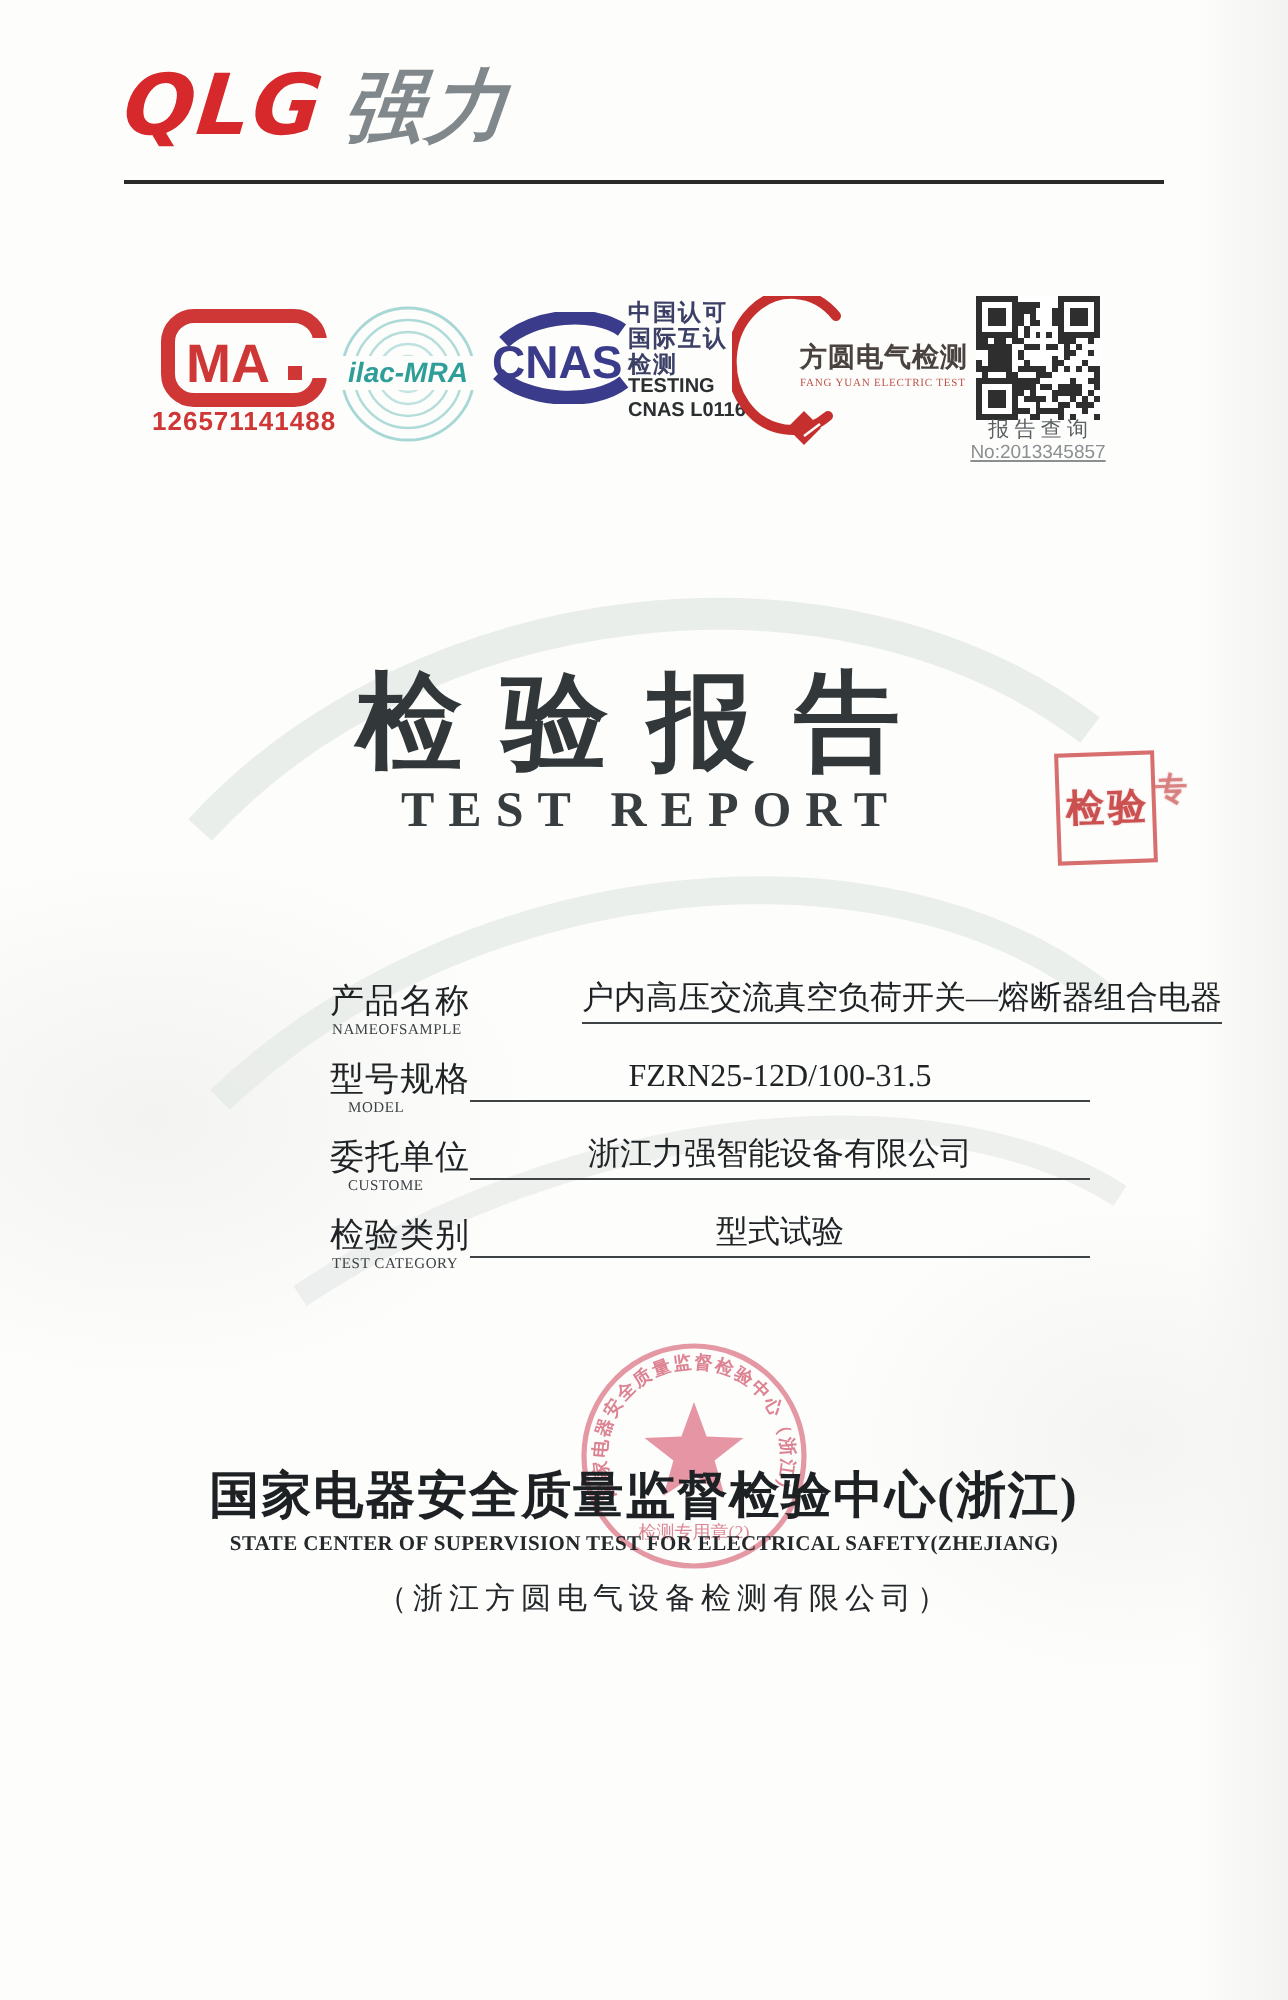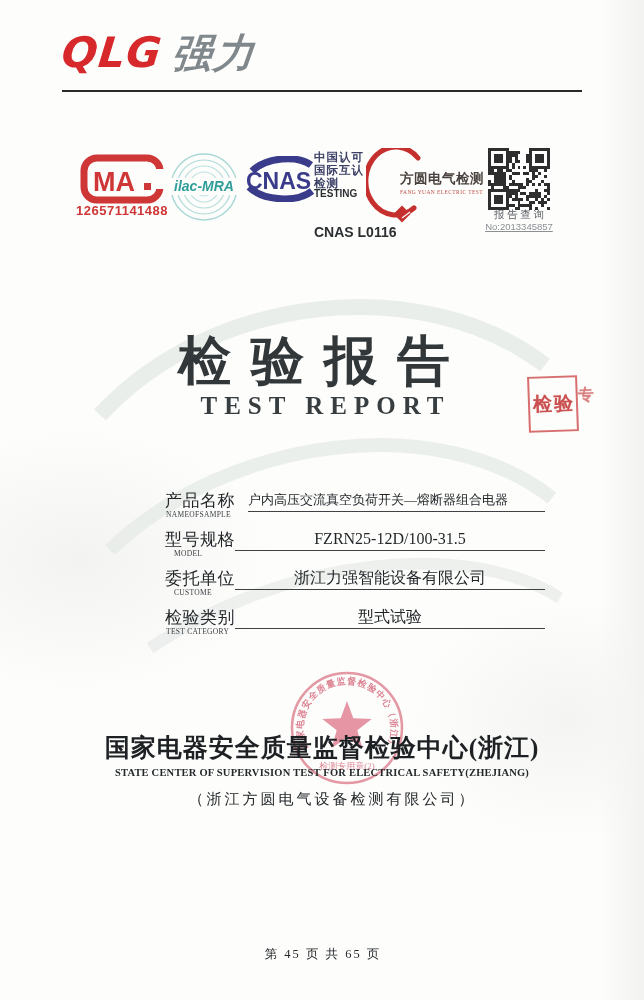--- a/index.html
+++ b/index.html
@@ -14,21 +14,21 @@
   }
   
   .brand{position:absolute;left:62px;top:26px;display:flex;align-items:baseline;font-family:"DejaVu Sans","Liberation Sans",sans-serif;font-style:italic;font-weight:800;transform:skewX(-6deg);}
   .brand .latin{font-size:42px;color:#d7282b;letter-spacing:1px;}
   .brand .cn{font-size:40px;color:#81888c;margin-left:10px;letter-spacing:2px;}
   .rule{position:absolute;left:62px;top:90px;width:520px;height:2px;background:#2a2a2a;}
   
   .cma-num{position:absolute;left:76px;top:203px;width:92px;text-align:center;font-family:"Liberation Sans",sans-serif;font-weight:bold;font-size:13px;color:#cf3636;letter-spacing:.5px;}
   .cnas-lines{position:absolute;left:314px;top:151px;font-size:11.5px;font-weight:bold;color:#3c4066;line-height:13px;letter-spacing:1px;}
   .cnas-testing{position:absolute;left:314px;top:188px;font-family:"Liberation Sans",sans-serif;font-size:10px;font-weight:bold;color:#2b2f31;}
-  .cnas-code{position:absolute;left:314px;top:200px;font-family:"Liberation Sans",sans-serif;font-size:14px;font-weight:bold;color:#2b2f31;margin-top:24px;}
+  .cnas-code{position:absolute;left:314px;top:200px;font-family:"Liberation Sans",sans-serif;font-size:10px;font-weight:bold;color:#2b2f31;}
   .fy-text{position:absolute;left:400px;top:170px;width:80px;}
   .fy-name{font-size:13.5px;font-weight:bold;color:#4a423e;letter-spacing:.5px;white-space:nowrap;}
   .fy-en{font-size:5.5px;color:#c0524a;letter-spacing:.4px;white-space:nowrap;margin-top:1px;}
   .qr{position:absolute;left:488px;top:148px;width:62px;height:62px;display:grid;grid-template-columns:repeat(21,1fr);grid-template-rows:repeat(21,1fr);background:#fff;}
   .qr i{display:block;}
   .qr .b{background:#2e2e2e;}
   .qr-caption{position:absolute;left:472px;top:208px;width:94px;text-align:center;font-size:10.5px;color:#5a5f62;white-space:nowrap;}
   .qr-number{position:absolute;left:472px;top:221px;width:94px;text-align:center;font-family:"Liberation Sans",sans-serif;font-size:9.5px;color:#8a8f92;text-decoration:underline;}
   
   .watermark{position:absolute;left:90px;top:250px;z-index:0;opacity:.75;}
@@ -39,21 +39,21 @@
   .side-stamp{position:absolute;left:528px;top:376px;width:46px;height:52px;border:2px solid rgba(205,75,75,.8);transform:rotate(-2deg);display:flex;align-items:center;justify-content:center;gap:2px;z-index:3;}
   .side-stamp span{font-size:19px;color:rgba(198,62,62,.85);font-weight:bold;text-shadow:0 0 1px rgba(198,62,62,.4);}
   .side-stamp .ghost{position:absolute;left:48px;top:8px;font-size:16px;color:rgba(198,62,62,.45);}
   
   .form-row{position:absolute;left:165px;width:380px;display:flex;align-items:flex-end;z-index:2;}
   .fl{position:relative;width:70px;flex:none;}
   .flabel{font-size:17px;color:#1f2326;letter-spacing:.5px;white-space:nowrap;}
   .fsub{position:absolute;left:1px;top:21px;font-size:7.5px;color:#3c4144;letter-spacing:.3px;white-space:nowrap;}
   .fsub.ind{left:9px;}
   .fvalue{flex:1;border-bottom:1.3px solid #3f4244;font-size:16px;color:#1f2326;text-align:center;line-height:21px;height:22px;white-space:nowrap;}
-  .fvalue.tight{text-align:left;font-size:13px;}
+  .fvalue.tight{text-align:left;font-size:16px;margin-left:43px;}
   
   .round-stamp{position:absolute;left:272px;top:655px;z-index:1;}
   .org-name{position:absolute;left:0;right:0;top:731px;text-align:center;font-size:25px;font-weight:bold;color:#1d2124;letter-spacing:1px;z-index:2;}
   .org-en{position:absolute;left:0;right:0;top:767px;text-align:center;font-size:10.5px;font-weight:bold;color:#24282a;letter-spacing:.2px;z-index:2;}
   .org-company{position:absolute;left:0;right:0;top:790px;text-align:center;font-size:15px;color:#24282a;letter-spacing:3px;padding-left:21px;z-index:2;}
   
   .footer{position:absolute;left:0;right:0;top:946px;text-align:center;font-size:12.5px;color:#24282a;letter-spacing:2px;padding-left:2px;}
   .abs{position:absolute;}
 </style>
 </head>
@@ -607,15 +607,14 @@
     <text font-size="9" letter-spacing="1" fill="rgba(200,55,80,.62)" font-family="Liberation Serif, serif" font-weight="bold">
       <textPath href="#stampArc" startOffset="50%" text-anchor="middle">国家电器安全质量监督检验中心（浙江）</textPath>
     </text>
     <text x="75" y="114" text-anchor="middle" font-size="9" fill="rgba(200,55,80,.6)" font-family="Liberation Serif, serif">检测专用章(2)</text>
   </svg>
 
   <div class="org-name">国家电器安全质量监督检验中心(浙江)</div>
   <div class="org-en">STATE CENTER OF SUPERVISION TEST FOR ELECTRICAL SAFETY(ZHEJIANG)</div>
   <div class="org-company">（浙江方圆电气设备检测有限公司）</div>
 
-  <div class="footer">第 45 页 共 65 页</div>
 
 </div>
 
 </body></html>

